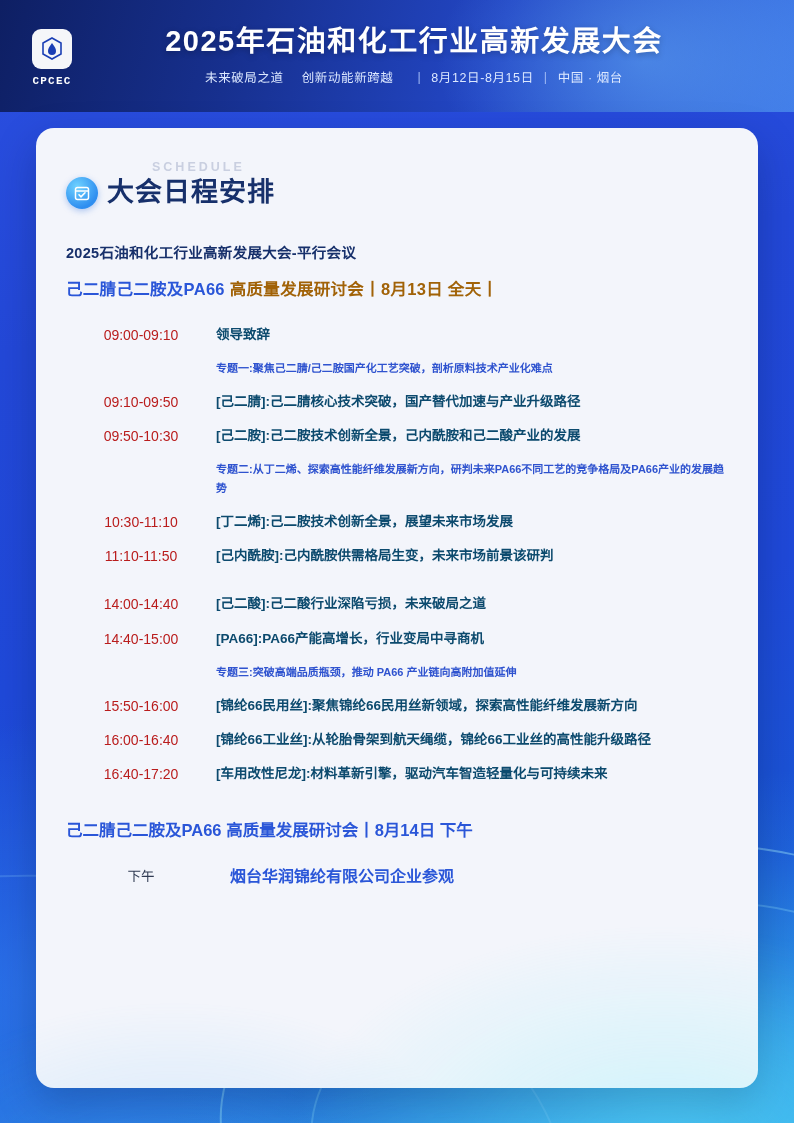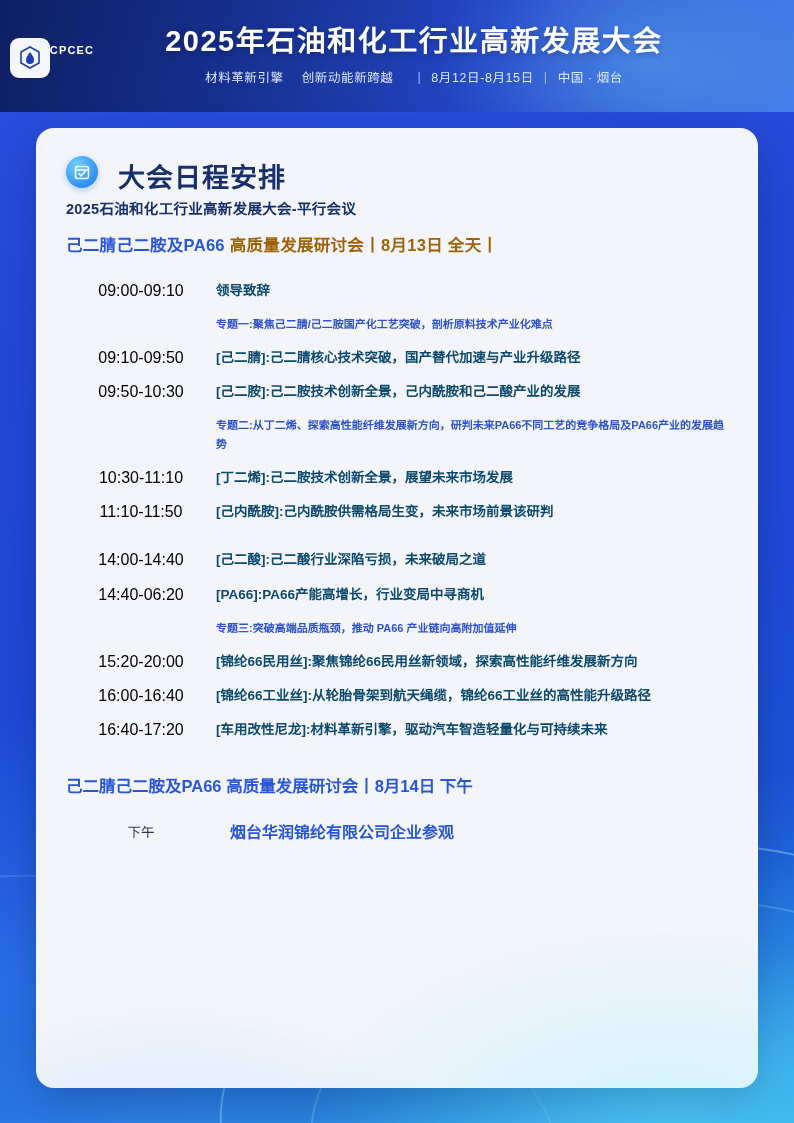--- a/index.html
+++ b/index.html
@@ -60,24 +60,25 @@
   .header-inner{
     position:relative;
     height:100%;
     display:flex;
     align-items:center;
   }
   .logo {
     width: 104px;
     min-width:104px;
     display:flex;
-    flex-direction:row;
-    align-items:flex-start;
+    flex-direction:column;
+    align-items:center;
     justify-content:center;
     padding-top:4px;
+    font-family:Liberation Mono, monospace;
   }
   .logo-mark{
     width:40px; height:40px;
     border-radius:9px;
     background: rgba(255,255,255,0.96);
     display:flex; align-items:center; justify-content:center;
   }
   .logo-text{
     margin-top:6px;
     color:#ffffff;
@@ -128,22 +129,22 @@
   .sched-eyebrow{
     position:relative;
     margin-left:86px;
     color:#c9cfe0;
     font-size:12.5px;
     letter-spacing:3px;
     font-weight:bold;
   }
   .sched-title-row{
     display:flex;
-    align-items:flex-start;
-    gap:20px;
+    align-items:flex-end;
+    gap:9px;
     margin-top:-4px;
   }
   .cal-icon{
     width:32px;height:32px;border-radius:50%;
     background: radial-gradient(circle at 35% 30%, #6fd2ff, #2f8ef0 70%);
     display:flex;align-items:center;justify-content:center;
     box-shadow:0 2px 6px rgba(40,110,220,0.35);
   }
   .sched-title{
     font-size:27px;
@@ -155,21 +156,21 @@
   .sched-title::after{
     content:"";
     position:absolute;
     left:2px; right:2px; bottom:3px;
     height:9px;
     background:rgba(120,160,255,0.22);
     z-index:-1;
   }
 
   .meeting-line{
-    margin-top:2px;
+    margin-top:32px;
     font-size:14.5px;
     font-weight:bold;
     color:#17306b;
     letter-spacing:0.3px;
   }
   .session-head{
     margin-top:14px;
     font-size:16.5px;
     font-weight:bold;
     color:#2a56d8;
@@ -184,22 +185,22 @@
     width:100%;
     border-collapse:collapse;
   }
   table.agenda td{
     vertical-align:middle;
     padding:7px 0;
   }
   td.time{
     width:150px;
     text-align:center;
-    font-size:16px;
-    color:#000000;
+    font-size:14px;
+    color:#b91c1c;
     white-space:nowrap;
   }
   td.topic{
     padding-left:14px;
     font-size:13.5px;
     color:#0c4a6e;
     font-weight:bold;
     line-height:1.5;
   }
   tr.sec td.topic{
@@ -250,35 +251,36 @@
             <path d="M13 2 L22 7 L22 18 L13 23 L4 18 L4 7 Z" fill="none" stroke="#1b3fb5" stroke-width="1.6"></path>
             <path d="M13 7 C10 11 9 13 9 15 a4 4 0 0 0 8 0 c0-2-1-4-4-8 Z" fill="#1b3fb5"></path>
           </svg>
         </div>
         <div class="logo-text">CPCEC</div>
       </div>
       <div class="header-titles">
         <div class="h-title">2025年石油和化工行业高新发展大会</div>
         <div class="h-sub">
           <span class="slogan">
-            <span>材料革新引擎</span>
+            <span>未来破局之道</span>
             <span>创新动能新跨越</span>
           </span>
           <span class="sep">|</span>
           <span>8月12日-8月15日</span>
           <span class="sep">|</span>
           <span>中国 · 烟台</span>
         </div>
       </div>
     </div>
   </div>
 
   <div class="card">
     <div class="card-inner">
 
+      <div class="sched-eyebrow">SCHEDULE</div>
 
       <div class="sched-title-row">
         <div class="cal-icon">
           <svg width="18" height="18" viewBox="0 0 18 18" aria-hidden="true">
             <rect x="2.5" y="3.5" width="13" height="12" rx="2" fill="none" stroke="#ffffff" stroke-width="1.5"></rect>
             <line x1="2.5" y1="7" x2="15.5" y2="7" stroke="#ffffff" stroke-width="1.5"></line>
             <path d="M6 10.8 l2 2 l4 -4" fill="none" stroke="#ffffff" stroke-width="1.6" stroke-linecap="round"></path>
           </svg>
         </div>
         <div class="sched-title">大会日程安排</div>
@@ -322,29 +324,29 @@
               <td class="topic">[己内酰胺]:己内酰胺供需格局生变，未来市场前景该研判</td>
             </tr>
             <tr class="spacer">
               <td colspan="2"></td>
             </tr>
             <tr class="item">
               <td class="time">14:00-14:40</td>
               <td class="topic">[己二酸]:己二酸行业深陷亏损，未来破局之道</td>
             </tr>
             <tr class="item">
-              <td class="time">14:40-06:20</td>
+              <td class="time">14:40-15:00</td>
               <td class="topic">[PA66]:PA66产能高增长，行业变局中寻商机</td>
             </tr>
             <tr class="sec">
               <td class="time"></td>
               <td class="topic">专题三:突破高端品质瓶颈，推动 PA66 产业链向高附加值延伸</td>
             </tr>
             <tr class="item">
-              <td class="time">15:20-20:00</td>
+              <td class="time">15:50-16:00</td>
               <td class="topic">[锦纶66民用丝]:聚焦锦纶66民用丝新领域，探索高性能纤维发展新方向</td>
             </tr>
             <tr class="item">
               <td class="time">16:00-16:40</td>
               <td class="topic">[锦纶66工业丝]:从轮胎骨架到航天绳缆，锦纶66工业丝的高性能升级路径</td>
             </tr>
             <tr class="item">
               <td class="time">16:40-17:20</td>
               <td class="topic">[车用改性尼龙]:材料革新引擎，驱动汽车智造轻量化与可持续未来</td>
             </tr>

